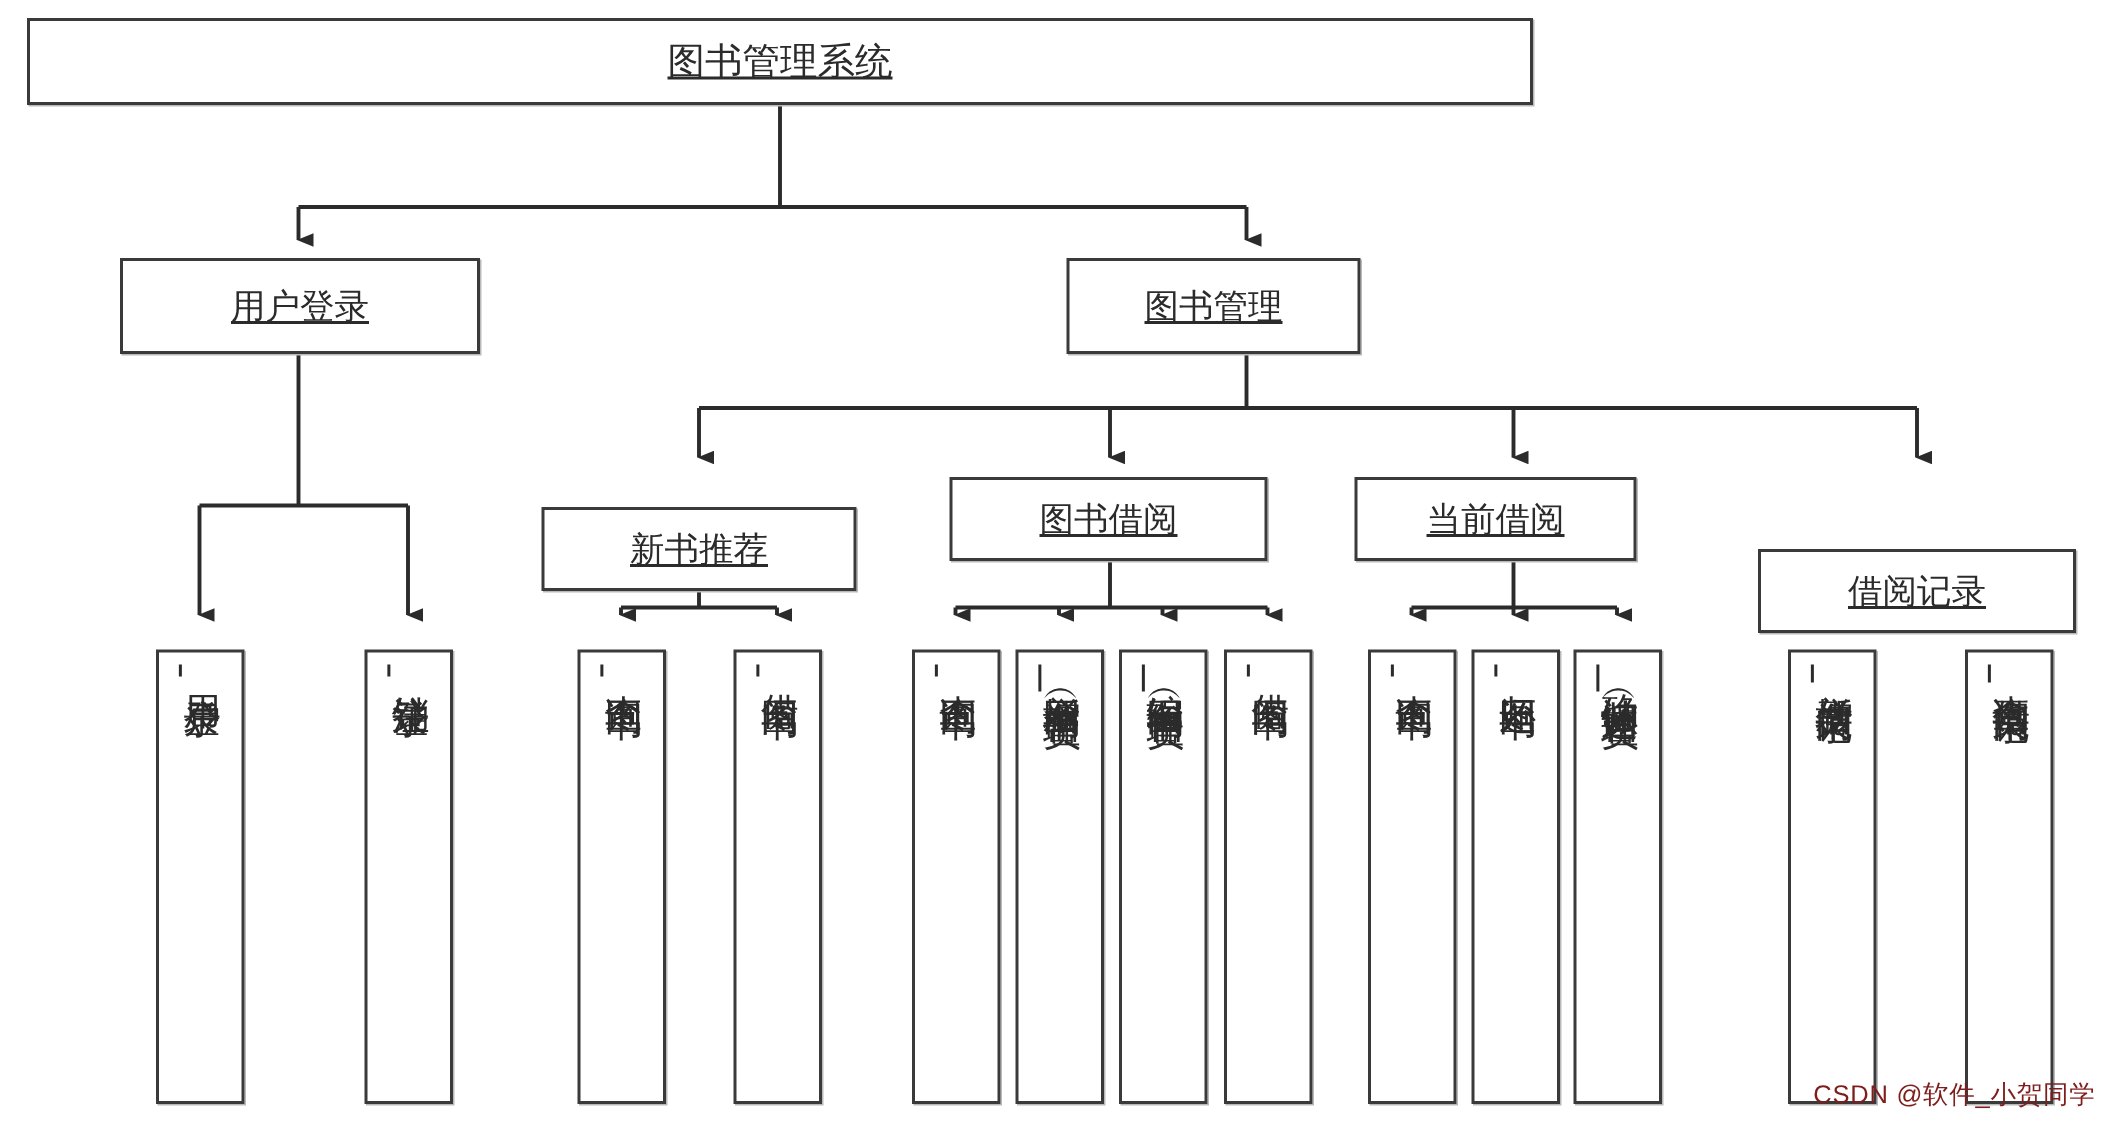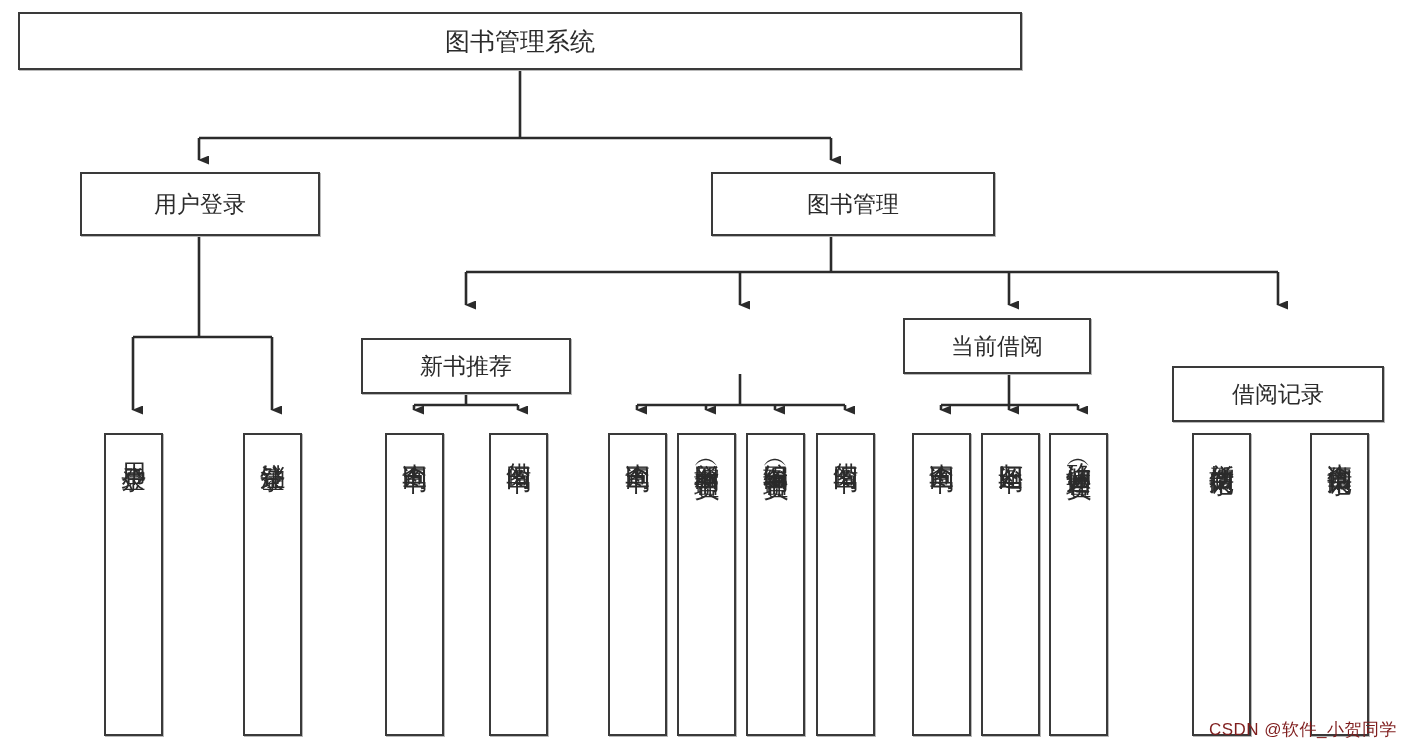--- a/index.html
+++ b/index.html
@@ -40,20 +40,21 @@
     align-items: center;
     justify-content: center;
     z-index: 2;
   }
   .node-label {
     display: block;
     text-align: center;
     line-height: 1.22;
     color: #2b2b2b;
     white-space: nowrap;
+    text-decoration: underline;
   }
   
   .node.root .node-label {
     font-size: 25px;
   }
   
   .node.branch .node-label {
     font-size: 23px;
   }
   
@@ -138,28 +139,31 @@
   </svg>
 
   <div class="node root" style="left:18px; top:12px; width:1004px; height:58px;">
     <span class="node-label">图书管理系统</span>
   </div>
 
   <div class="node branch" style="left:80px; top:172px; width:240px; height:64px;">
     <span class="node-label">用户登录</span>
   </div>
 
-  <div class="node branch" style="left:711px; top:172px; width:284px; height:64px;justify-content:center;">
+  <div class="node branch" style="left:711px; top:172px; width:196px; height:64px;justify-content:center;">
     <span class="node-label">图书管理</span>
   </div>
 
   <div class="node branch" style="left:361px; top:318px; width:210px; height:56px;margin-top:20px;">
     <span class="node-label">新书推荐</span>
   </div>
 
+  <div class="node branch" style="left:633px; top:318px; width:212px; height:56px;">
+    <span class="node-label">图书借阅</span>
+  </div>
 
   <div class="node branch" style="left:903px; top:318px; width:188px; height:56px;">
     <span class="node-label">当前借阅</span>
   </div>
 
   <div class="node branch" style="left:1172px; top:318px; width:212px; height:56px;margin-top:48px;">
     <span class="node-label">借阅记录</span>
   </div>
 
   <div class="node leaf" style="left:104px; top:433px; width:59px; height:303px;">

